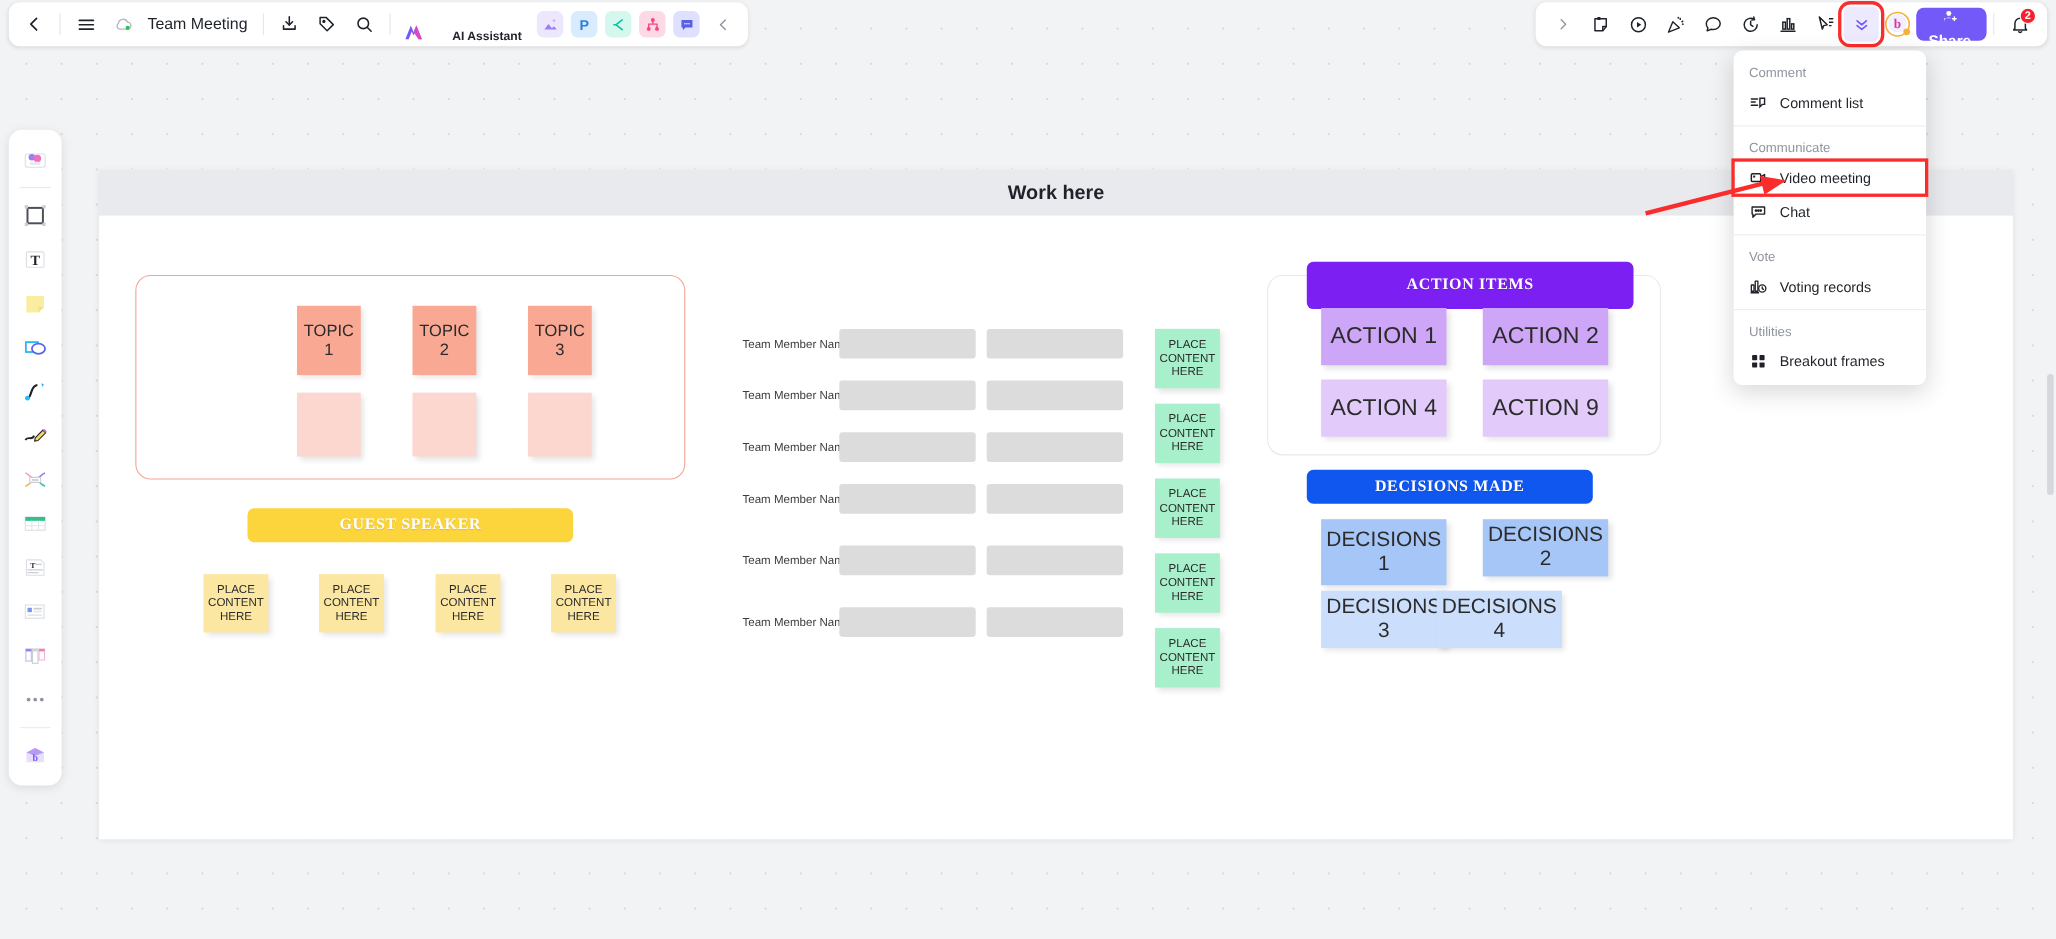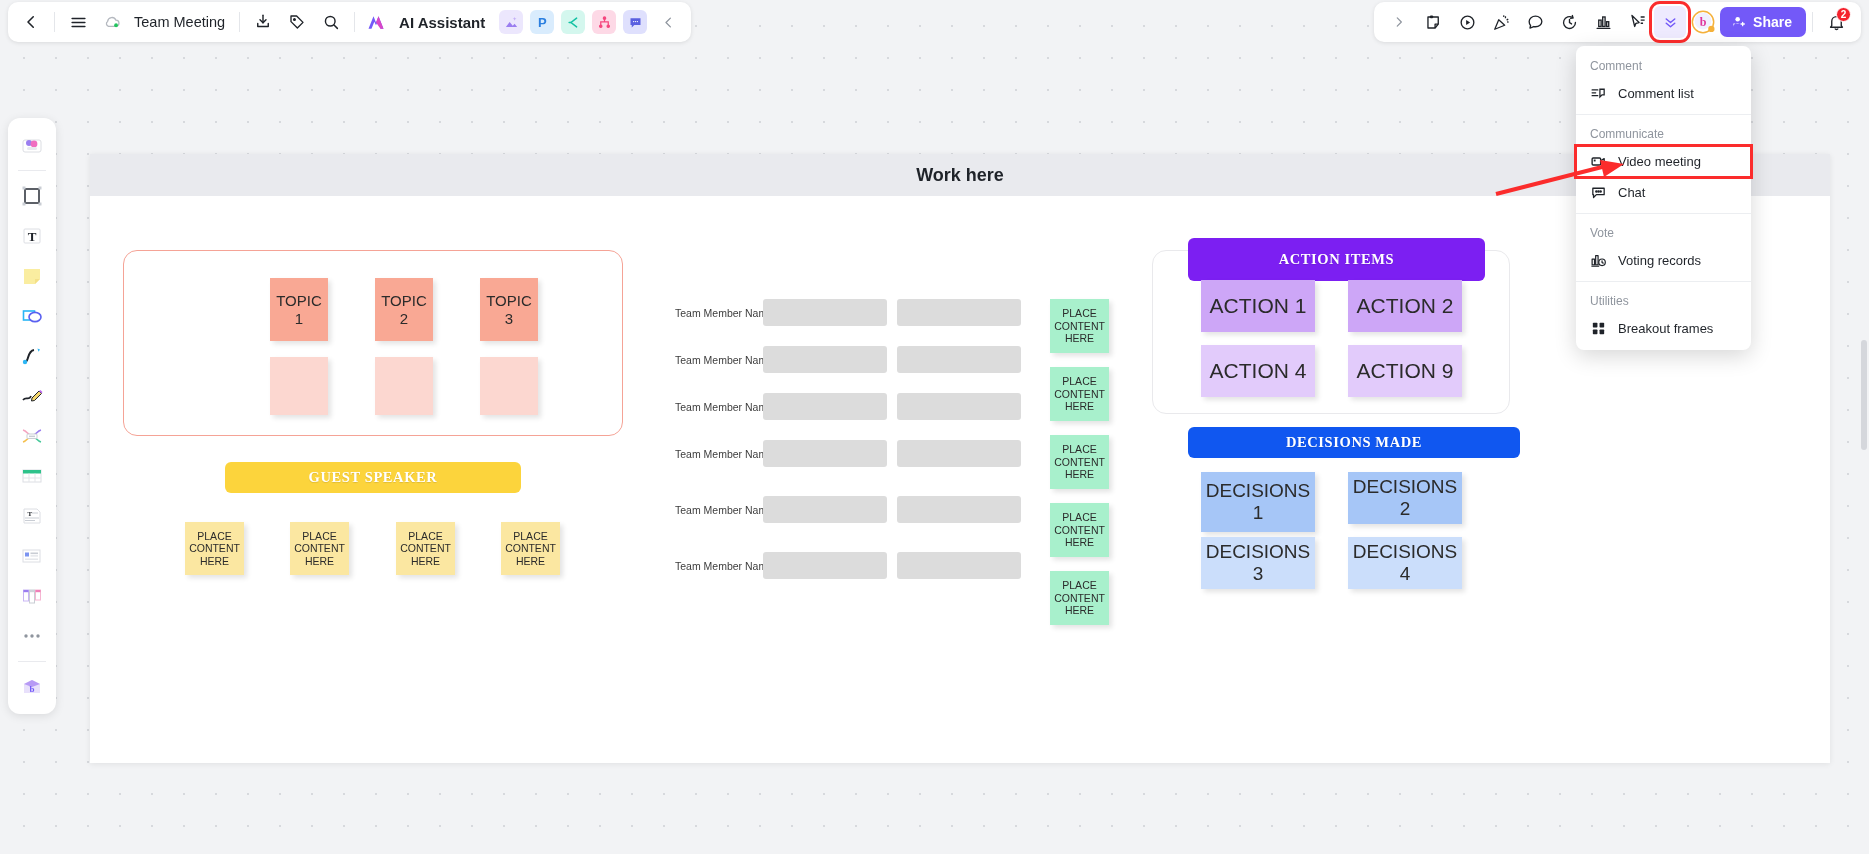--- a/index.html
+++ b/index.html
@@ -32,23 +32,23 @@
     border-radius: 7px; cursor: pointer; color: #1f2329;
   }
   .tb-sep { width: 1px; height: 20px; background: #e4e6ea; margin: 0 6px; }
   .doc-title {
     display: flex; align-items: center; gap: 12px;
     padding: 0 8px; height: 34px; border-radius: 7px; cursor: pointer;
     font-size: 14.5px; color: #1f2329; white-space: nowrap;
   }
 
   .ai-assistant {
-    display: flex; align-items: center; gap: 12px; padding: 0 10px 0 4px;
+    display: flex; align-items: flex-end; gap: 24px; padding: 0 10px 0 4px;
     height: 34px; border-radius: 7px; cursor: pointer;
-    font-size: 15px; font-weight: 600; color: #1f2329; white-space: nowrap;
+    font-size: 11px; font-weight: 600; color: #1f2329; white-space: nowrap;
   }
 
   .app-icon {
     width: 24px; height: 24px; border-radius: 6px;
     display: flex; align-items: center; justify-content: center;
     font-size: 12px; font-weight: 700; cursor: pointer;
   }
 
   .topbar-right {
     position: absolute; right: 8px; top: 2px; height: 40px;
@@ -56,20 +56,21 @@
     background: #ffffff; border-radius: 10px;
     box-shadow: 0 1px 4px rgba(0,0,0,.10);
     padding: 0 8px;
   }
   .share-btn {
     display: flex; align-items: center; gap: 6px;
     background: #7359f8; color: #fff; border: none;
     height: 30px; padding: 0 14px 0 11px; border-radius: 7px;
     font-size: 14px; font-weight: 600; cursor: pointer;
     font-family: "Liberation Sans", sans-serif;
+    flex-direction: column;
   }
   .bell-wrap { position: relative; width: 34px; height: 34px;
     display:flex; align-items:center; justify-content:center; cursor:pointer; border-radius:7px;}
   .bell-badge {
     position: absolute; top: 2px; right: 2px;
     min-width: 15px; height: 15px; border-radius: 8px;
     background: #f5222d; color: #fff; font-size: 10px; font-weight: 700;
     display: flex; align-items: center; justify-content: center;
     border: 1.5px solid #fff; padding: 0 3px;
   }
@@ -230,26 +231,26 @@
     <div class="sticky" style="position:absolute; left:960px; top:417px; width:59px; height:54px; background:#a8f0cc; font-size:10.5px; padding:0 3px;">PLACE CONTENT HERE</div>
 
     <div class="outline-box" style="left:1062px; top:96px; width:358px; height:164px; border:1.5px solid #e9e9ec;"></div>
     <div class="section-banner" style="position:absolute; left:1098px; top:84px; width:297px; height:43px; background:#7c1ff2; font-size:14.5px;">ACTION ITEMS</div>
 
     <div class="sticky" style="position:absolute; left:1111px; top:126px; width:114px; height:52px; background:#cda6f7; font-size:21px;">ACTION 1</div>
     <div class="sticky" style="position:absolute; left:1258px; top:126px; width:114px; height:52px; background:#cda6f7; font-size:21px;">ACTION 2</div>
     <div class="sticky" style="position:absolute; left:1111px; top:191px; width:114px; height:52px; background:#e2cbfb; font-size:21px;">ACTION 4</div>
     <div class="sticky" style="position:absolute; left:1258px; top:191px; width:114px; height:52px; background:#e2cbfb; font-size:21px;">ACTION 9</div>
 
-    <div class="section-banner" style="position:absolute; left:1098px; top:273px; width:332px; height:31px; background:#1057f0; font-size:14.5px;">DECISIONS MADE</div>
+    <div class="section-banner" style="position:absolute; left:1098px; top:273px; width:260px; height:31px; background:#1057f0; font-size:14.5px;">DECISIONS MADE</div>
 
     <div class="sticky" style="position:absolute; left:1111px; top:318px; width:114px; height:60px; background:#a6c6f7; font-size:19px;">DECISIONS 1</div>
     <div class="sticky" style="position:absolute; left:1258px; top:318px; width:114px; height:52px; background:#a6c6f7; font-size:19px;">DECISIONS 2</div>
     <div class="sticky" style="position:absolute; left:1111px; top:383px; width:114px; height:52px; background:#cbdefb; font-size:19px;">DECISIONS 3</div>
-    <div class="sticky" style="position:absolute; left:1258px; top:383px; width:114px; height:52px; background:#cbdefb; font-size:19px;">DECISIONS 4</div>
+    <div class="sticky" style="position:absolute; left:1216px; top:383px; width:114px; height:52px; background:#cbdefb; font-size:19px;">DECISIONS 4</div>
   </div>
 
   <div class="left-toolbar">
     <div class="lt-item">
       <svg width="24" height="24" viewBox="0 0 24 24">
           <rect x="3" y="7" width="18" height="12" rx="2" fill="#fff" stroke="#dcdee3"></rect>
           <circle cx="9" cy="10" r="3" fill="#9b7ef0"></circle>
           <circle cx="14" cy="11" r="3.4" fill="#f06ec0"></circle>
           <rect x="7" y="14" width="10" height="3" rx="1.5" fill="#e8eaf0"></rect>
         </svg>

